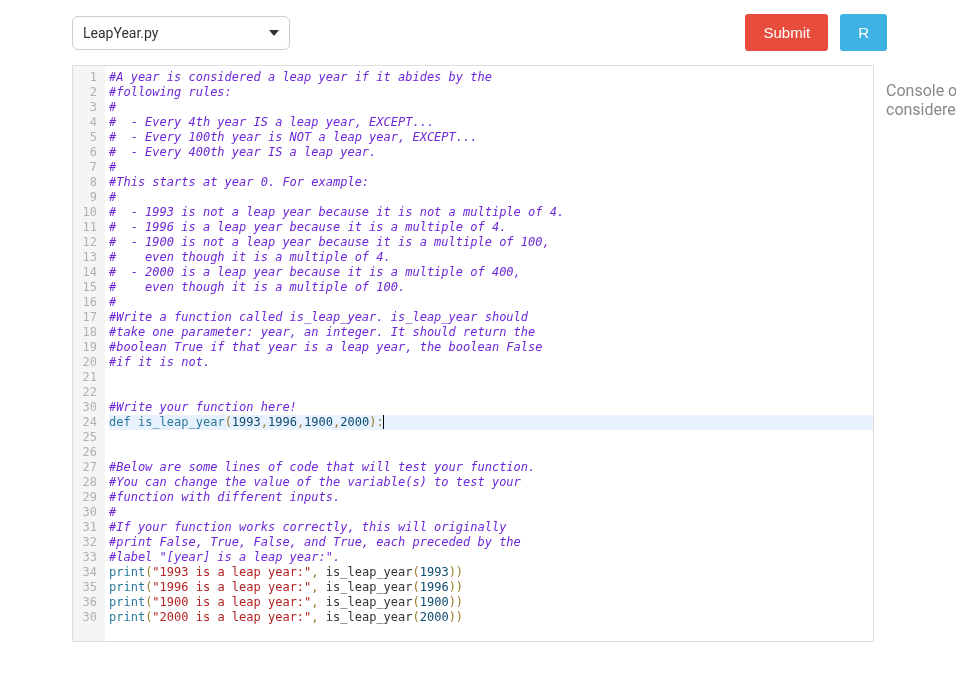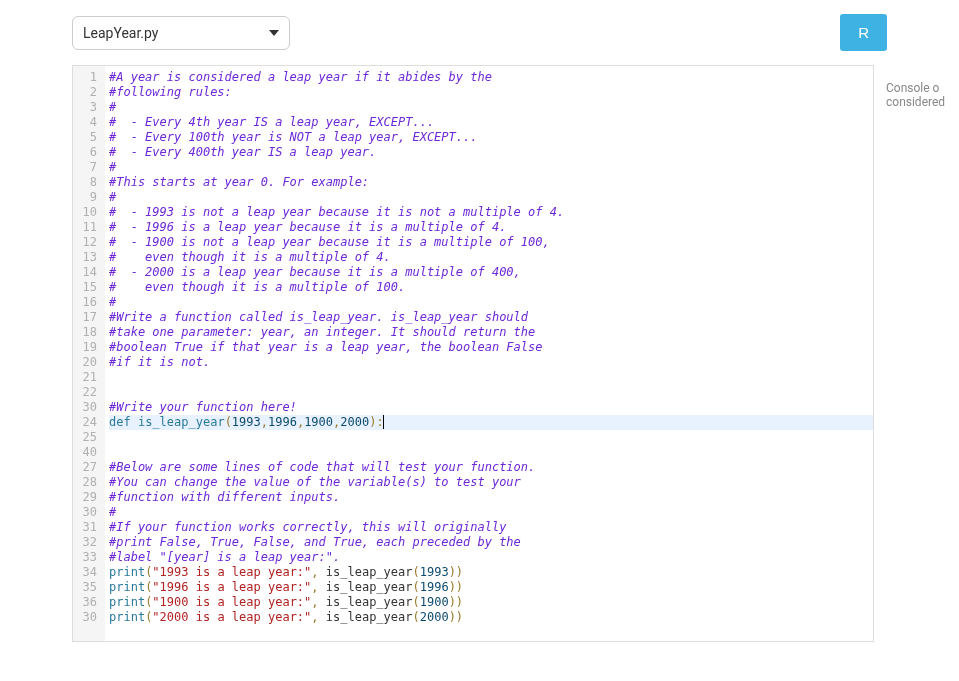--- a/index.html
+++ b/index.html
@@ -91,35 +91,36 @@
   .c-comment { color: #6d28d9; font-style: italic; }
   .c-kw { color: #2a7a9b; font-weight: normal; }
   .c-fn { color: #2a7a9b; }
   .c-num { color: #0c4a6e; }
   .c-str { color: #b22222; }
   .c-op { color: #9b7a2a; }
   .c-id { color: #333; }
   .console-panel {
     width: 70px;
     color: #888;
-    font-size: 12px;
+    font-size: 16px;
     padding-top: 16px;
     white-space: nowrap;
     overflow: hidden;
   }
 </style>
 </head>
 <body>
 
 <div class="toolbar">
   <div class="file-select">
     <span>LeapYear.py</span>
     <span class="caret"></span>
   </div>
   <div class="spacer"></div>
+  <button class="btn btn-submit">Submit</button>
   <button class="btn btn-run">R</button>
 </div>
 
 <div class="main">
   <div class="editor">
     <div class="gutter" id="gutter">
         <div>1</div>
         <div>2</div>
         <div>3</div>
         <div>4</div>
@@ -137,21 +138,21 @@
         <div>16</div>
         <div>17</div>
         <div>18</div>
         <div>19</div>
         <div>20</div>
         <div>21</div>
         <div>22</div>
         <div>30</div>
         <div>24</div>
         <div>25</div>
-        <div>40</div>
+        <div>26</div>
         <div>27</div>
         <div>28</div>
         <div>29</div>
         <div>30</div>
         <div>31</div>
         <div>32</div>
         <div>33</div>
         <div>34</div>
         <div>35</div>
         <div>36</div>

